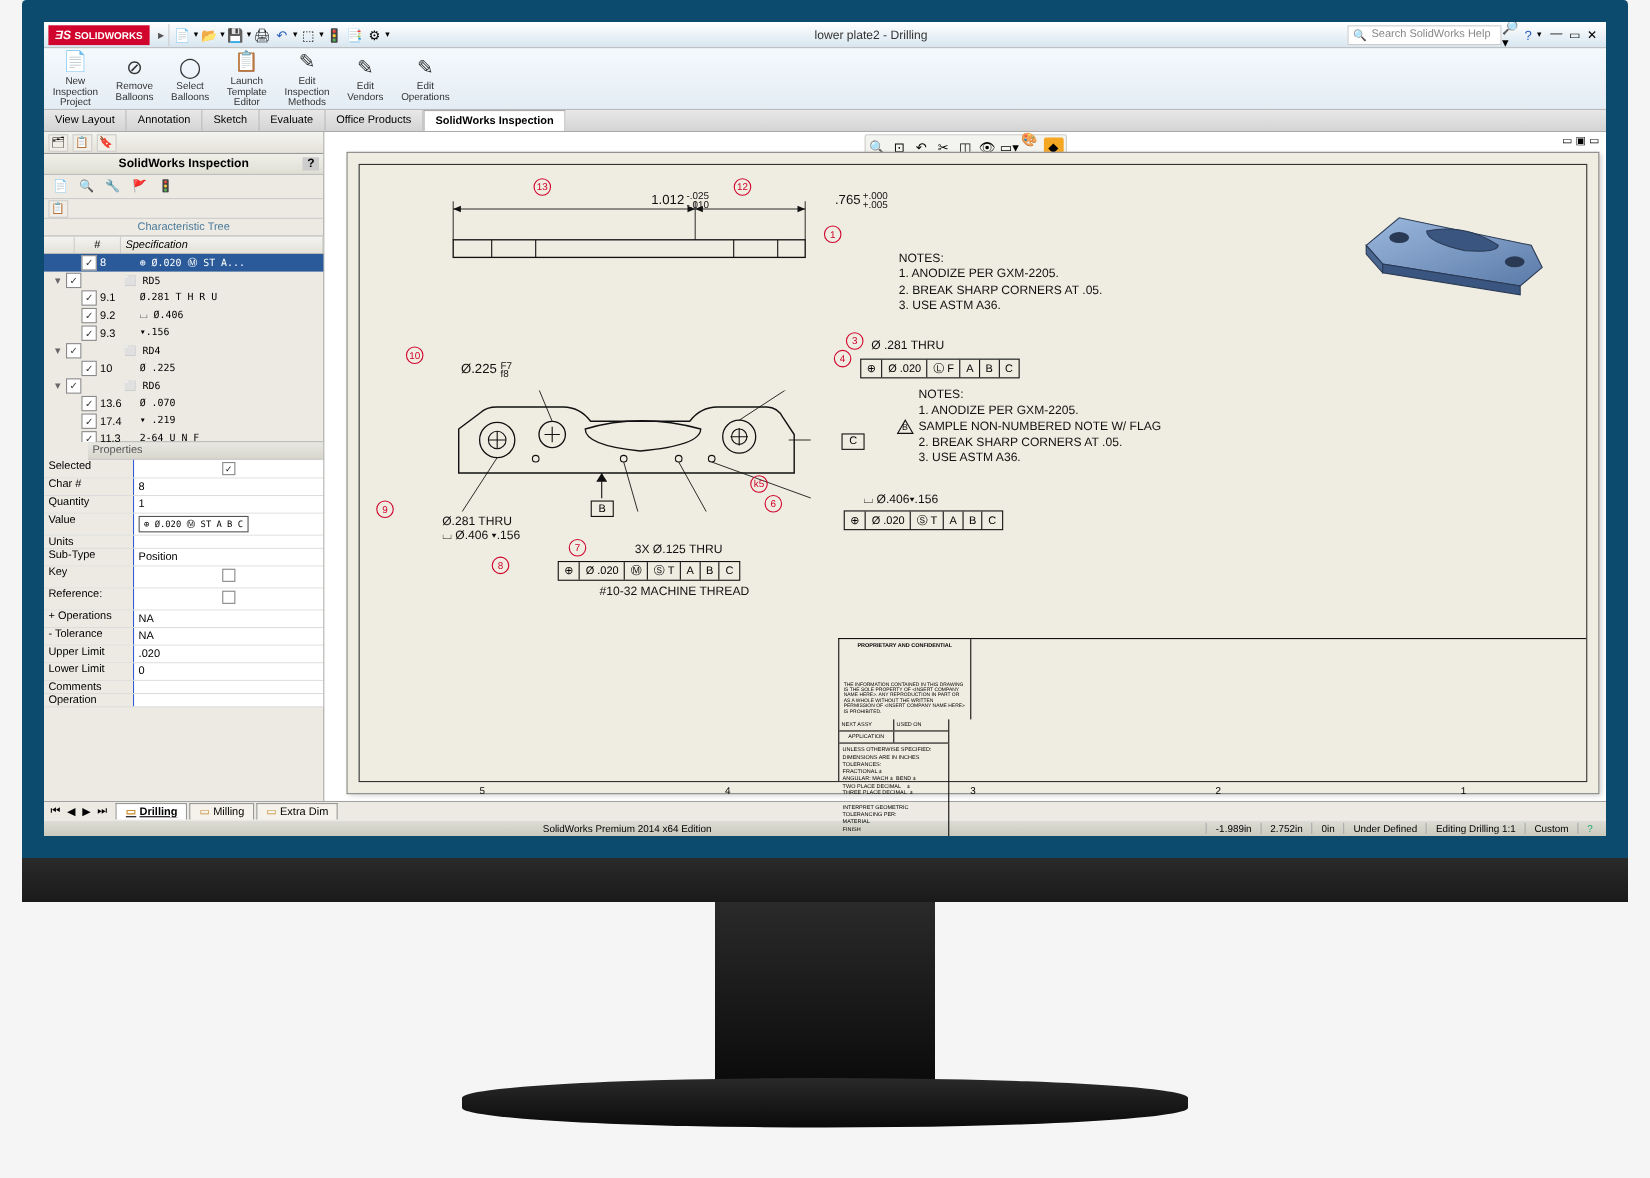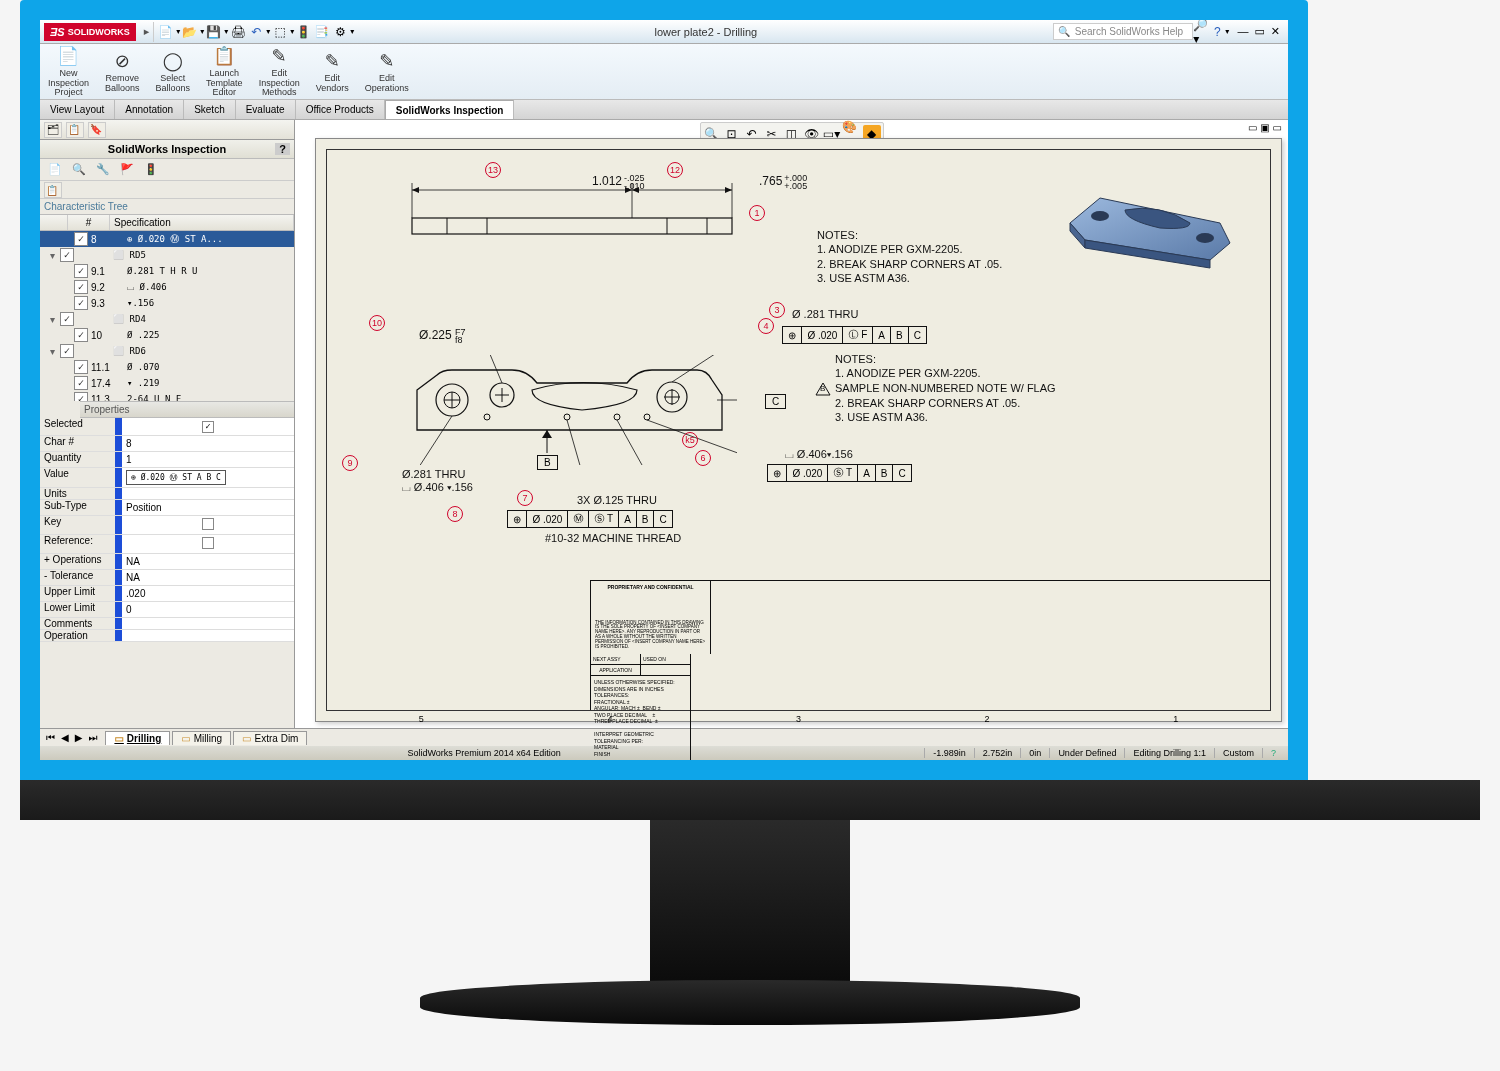--- a/index.html
+++ b/index.html
@@ -1,20 +1,20 @@
 <!DOCTYPE html>
 <html><head>
 <meta charset="utf-8">
 <style>
   * { box-sizing: border-box; margin: 0; padding: 0; }
   body { background: #f5f5f5; width: 1500px; height: 1071px; font-family: Tahoma, sans-serif; font-size: 11px; overflow: hidden; }
   
   
   .monitor-outer { position: relative; width: 1460px; height: 900px; margin: 0 auto; top: 0; }
-  .monitor-bezel { position: absolute; top: 0; left: 0; width: 1288px; height: 780px; background: #0ea5e9; border-radius: 4px 4px 0 0; padding: 20px; }
+  .monitor-bezel { position: absolute; top: 0; left: 0; width: 1460px; height: 780px; background: #0c4a6e; border-radius: 4px 4px 0 0; padding: 20px; }
   .monitor-screen { width: 100%; height: 100%; background: #fff; position: relative; overflow: hidden; }
   .monitor-chin { position: absolute; top: 780px; left: 0; width: 1460px; height: 40px; background: linear-gradient(#2a2a2a,#1a1a1a); }
   .monitor-stand-neck { position: absolute; top: 820px; left: 630px; width: 200px; height: 170px; background: linear-gradient(#2a2a2a,#0a0a0a); }
   .monitor-stand-base { position: absolute; top: 980px; left: 400px; width: 660px; height: 45px; background: linear-gradient(#2a2a2a,#0a0a0a); border-radius: 50%/40%; }
   
   
   .titlebar { height: 24px; background: linear-gradient(#ffffff,#d8e6f0); display: flex; align-items: center; border-bottom: 1px solid #aaa; }
   .sw-logo { background: #d0042c; color: #fff; font-weight: bold; font-size: 9px; padding: 3px 6px; margin: 1px 4px; display: flex; align-items: center; gap: 3px; }
   .sw-logo-icon { font-style: italic; font-size: 11px; }
   .logo-arrow { padding: 0 4px; color: #555; }
@@ -40,39 +40,39 @@
   
   
   .left-panel { width: 255px; background: #eceae3; border-right: 1px solid #999; display: flex; flex-direction: column; overflow: hidden; }
   .lp-tabs { height: 20px; background: linear-gradient(#f4f4f0,#e4e2d8); border-bottom: 1px solid #999; display: flex; align-items: center; padding: 0 4px; gap: 4px; }
   .lp-tab-ico { width: 18px; height: 16px; background: #f0eee6; border: 1px solid #ccc; display: inline-flex; align-items: center; justify-content: center; font-size: 10px; cursor: pointer; }
   .lp-header { background: linear-gradient(#f0f0ea,#e0dfd4); border-bottom: 1px solid #bbb; padding: 3px 6px; font-weight: bold; font-size: 11px; text-align: center; position: relative; }
   .lp-tools { height: 22px; display: flex; align-items: center; gap: 6px; padding: 2px 6px; border-bottom: 1px solid #ccc; }
   .lp-tool { width: 18px; height: 18px; display: inline-flex; align-items: center; justify-content: center; cursor: pointer; }
   .lp-sub { height: 18px; border-bottom: 1px solid #ccc; }
   
-  .char-tree-hdr { font-size: 10px; color: #4a7a9a; padding: 2px 4px; }
+  .char-tree-hdr { font-size: 10px; color: #4a7a9a; padding: 2px 4px; text-align: center; }
   .tree-headrow { display: flex; background: linear-gradient(#f4f4f0,#e4e2d8); border-top: 1px solid #bbb; border-bottom: 1px solid #bbb; font-size: 10px; }
   .tree-headrow > div { padding: 2px 4px; border-right: 1px solid #ccc; }
   .th-chk { width: 28px; }
   .th-num { width: 42px; text-align: center; }
-  .th-spec { flex: 1; }
+  .th-spec { flex: 1; font-style: italic; }
   .tree-body { flex: 0 0 auto; overflow: auto; font-size: 10px; max-height: 170px; }
   .tree-row { display: flex; align-items: center; padding: 1px 2px; }
   .tree-row.sel { background: #2a5a99; color: #fff; }
   .tr-ind { display: inline-block; }
   .tr-tw { width: 10px; display: inline-block; color: #666; }
   .tr-chk { width: 14px; height: 14px; border: 1px solid #888; display: inline-flex; align-items: center; justify-content: center; font-size: 9px; background: #fff; color: #333; margin-right: 3px; }
   .tr-num { width: 36px; display: inline-block; }
   .tr-spec { flex: 1; white-space: nowrap; overflow: hidden; font-family: "Lucida Console", monospace; font-size: 9px; }
   
   .props-hdr { background: linear-gradient(#e8e8e4,#d8d6cc); border-top: 1px solid #bbb; border-bottom: 1px solid #bbb; padding: 2px 4px; font-size: 10px; color: #555; margin-left: 40px; }
   .props { font-size: 10px; }
   .prow { display: flex; border-bottom: 1px solid #ddd; }
-  .prow .pk { width: 82px; padding: 0 4px; background: #eceae3; border-right: 7px solid #1d4ed8; }
+  .prow .pk { width: 82px; padding: 0 4px; background: #eceae3; border-right: 1px solid #1d4ed8; }
   .prow .pv { flex: 1; padding: 2px 4px; background: #fff; }
   .prow .pv.center { text-align: center; }
   .p-chk { width: 12px; height: 12px; border: 1px solid #888; display: inline-flex; align-items: center; justify-content: center; font-size: 8px; }
   .gdt-box { border: 1px solid #555; display: inline-block; padding: 1px 4px; font-family: monospace; font-size: 8px; }
   
   
   .canvas-wrap { flex: 1; background: #fff; position: relative; }
   .canvas-toolbar { position: absolute; top: 2px; left: 50%; transform: translateX(-50%); display: flex; gap: 2px; background: rgba(240,240,235,.8); padding: 2px; border: 1px solid #ccc; border-radius: 2px; }
   .ct-ico { width: 18px; height: 18px; display: inline-flex; align-items: center; justify-content: center; cursor: pointer; font-size: 12px; }
   .drawing-sheet { position: absolute; top: 18px; left: 20px; right: 6px; bottom: 6px; background: #efede1; border: 1px solid #888; box-shadow: 2px 2px 5px rgba(0,0,0,.2); }
@@ -301,21 +301,21 @@
                 <span class="tr-ind" style="width:8px"></span>
                 <span class="tr-tw">▾</span>
                 <span class="tr-chk">✓</span>
                 <span class="tr-num"></span>
                 <span class="tr-spec">⬜ RD6</span>
               </div>
               <div class="tree-row">
                 <span class="tr-ind" style="width:22px"></span>
                 <span class="tr-tw"></span>
                 <span class="tr-chk">✓</span>
-                <span class="tr-num">11.1</span>
+                <span class="tr-num">13.6</span>
                 <span class="tr-spec">Ø  .070</span>
               </div>
               <div class="tree-row">
                 <span class="tr-ind" style="width:22px"></span>
                 <span class="tr-tw"></span>
                 <span class="tr-chk">✓</span>
                 <span class="tr-num">17.4</span>
                 <span class="tr-spec">▾  .219</span>
               </div>
               <div class="tree-row">

